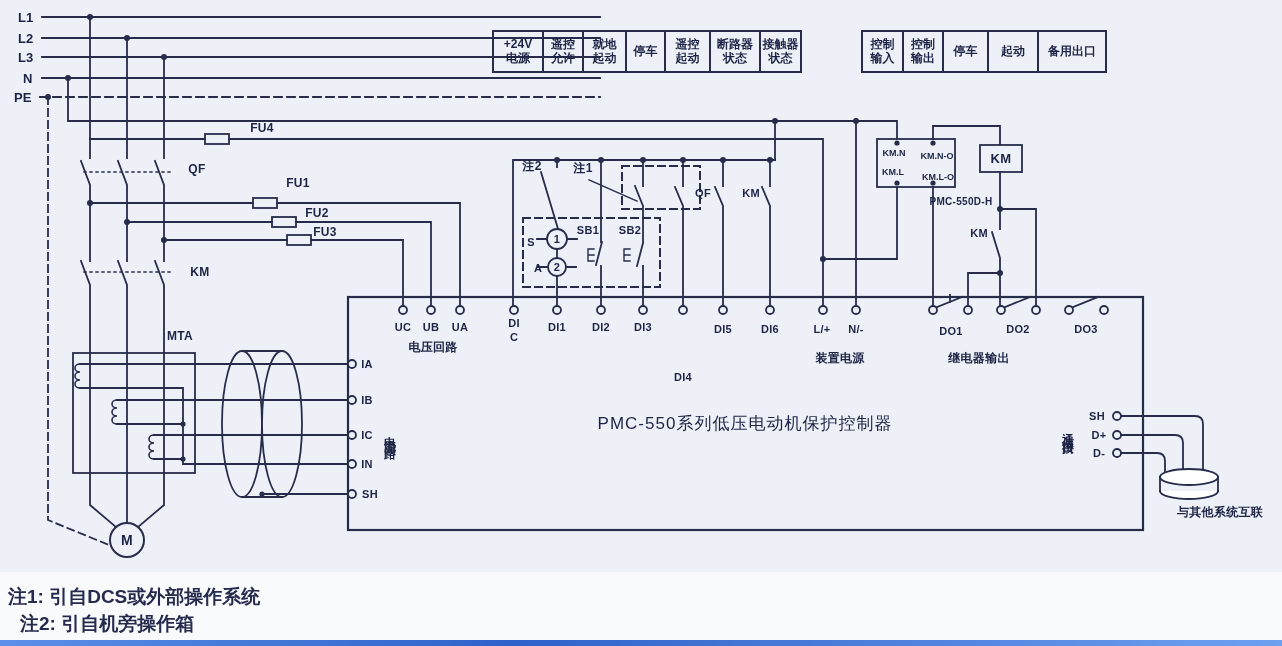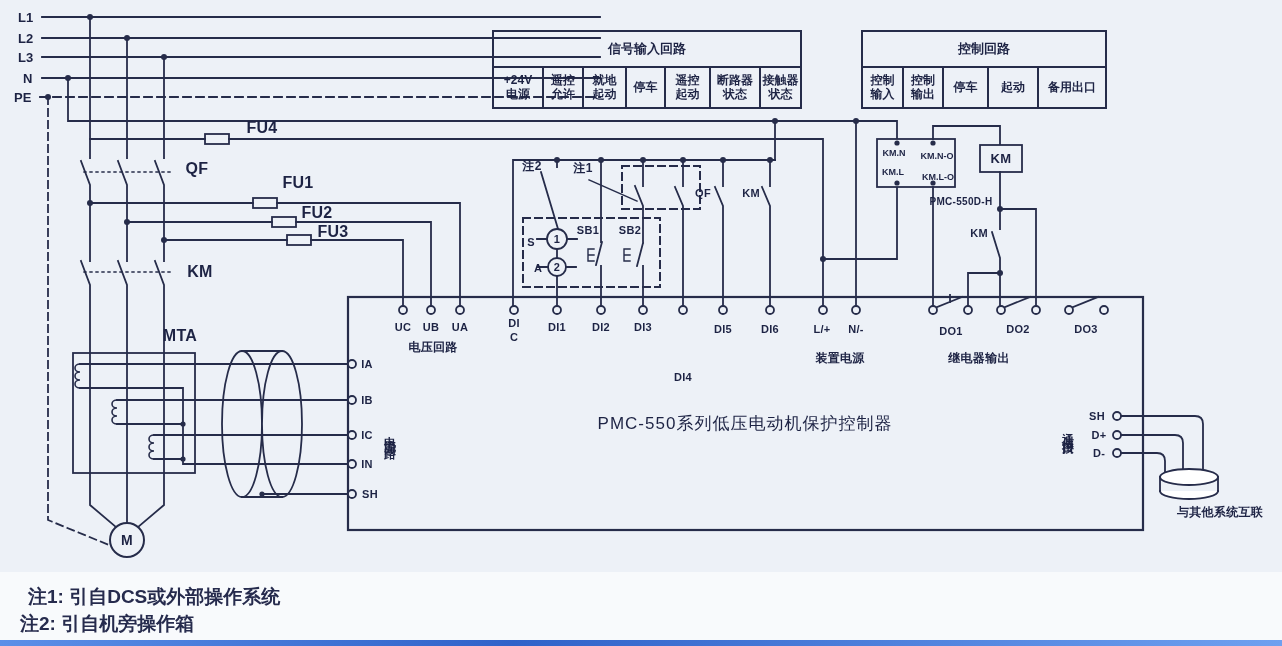--- a/index.html
+++ b/index.html
@@ -3,21 +3,21 @@
 <meta charset="utf-8">
 <style>
   html,body{margin:0;padding:0;}
   #canvas{position:relative;width:1282px;height:646px;overflow:hidden;
     background:#edf1f7;font-family:"Liberation Sans","DejaVu Sans",sans-serif;color:#1d2344;}
   #bottom-strip{position:absolute;left:0;top:572px;width:1282px;height:68px;background:#f8fafc;}
   #bottom-bar{position:absolute;left:0;top:640px;width:1282px;height:6px;
     background:linear-gradient(90deg,#5b8fe8,#2f62c9 40%,#6ea0f0);}
   svg{position:absolute;left:0;top:0;z-index:1;}
   .lb{position:absolute;z-index:2;transform:translate(-50%,-50%);white-space:nowrap;
-    font-size:16px;font-weight:700;letter-spacing:.3px;}
+    font-size:12px;font-weight:700;letter-spacing:.3px;}
   .lb-l{position:absolute;z-index:2;transform:translateY(-50%);white-space:nowrap;
     font-size:13px;font-weight:700;}
   .sm{font-size:11px;}
   .cn{font-size:12px;font-weight:700;}
   .tiny{font-size:9px;font-weight:700;letter-spacing:0;}
   .title{font-size:17px;font-weight:400;letter-spacing:1px;}
   .vert{writing-mode:vertical-lr;text-orientation:upright;letter-spacing:4px;
     transform:translate(-50%,-50%);line-height:1;}
   .circnum{font-size:11px;}
   .note{position:absolute;z-index:2;font-size:19px;font-weight:700;color:#262b4d;white-space:nowrap;}
@@ -205,21 +205,20 @@
         <circle cx="897" cy="183" r="2.6"></circle>
           <circle cx="933" cy="183" r="2.6"></circle>
         <circle cx="183" cy="424" r="2.6"></circle>
           <circle cx="183" cy="459" r="2.6"></circle>
           <circle cx="262" cy="494" r="2.6"></circle>
       </g>
     </g>
   </svg>
 
   <div class="tbl" style="left:492px;top:30px;width:306px;">
-    <div class="ttl">信号输入回路</div>
     <div class="row" style="grid-template-columns:48px 40px 43px 39px 45px 50px 41px;">
       <div class="cell">
           <span>+24V</span>
           <span>电源</span>
         </div>
       <div class="cell">
           <span>遥控</span>
           <span>允许</span>
         </div>
       <div class="cell">
@@ -239,21 +238,20 @@
           <span>状态</span>
         </div>
       <div class="cell">
           <span>接触器</span>
           <span>状态</span>
         </div>
     </div>
   </div>
 
   <div class="tbl" style="left:861px;top:30px;width:242px;">
-    <div class="ttl">控制回路</div>
     <div class="row" style="grid-template-columns:39px 40px 45px 50px 68px;">
       <div class="cell">
           <span>控制</span>
           <span>输入</span>
         </div>
       <div class="cell">
           <span>控制</span>
           <span>输出</span>
         </div>
       <div class="cell">
@@ -271,21 +269,21 @@
   <span class="lb-l" style="left:18px;top:17px;">L1</span>
   <span class="lb-l" style="left:18px;top:38px;">L2</span>
   <span class="lb-l" style="left:18px;top:57px;">L3</span>
   <span class="lb-l" style="left:23px;top:78px;">N</span>
   <span class="lb-l" style="left:14px;top:97px;">PE</span>
 
   <span class="lb" style="left:262px;top:128px;">FU4</span>
   <span class="lb" style="left:197px;top:169px;">QF</span>
   <span class="lb" style="left:298px;top:183px;">FU1</span>
   <span class="lb" style="left:317px;top:213px;">FU2</span>
-  <span class="lb" style="left:333px;top:232px;">FU3</span>
+  <span class="lb" style="left:325px;top:232px;">FU3</span>
   <span class="lb" style="left:200px;top:272px;">KM</span>
   <span class="lb" style="left:180px;top:336px;">MTA</span>
   <span class="lb" style="left:127px;top:540px;font-size:14px;">M</span>
 
   <span class="lb cn" style="left:532px;top:166px;">注2</span>
   <span class="lb cn" style="left:583px;top:168px;">注1</span>
   <span class="lb sm" style="left:588px;top:230px;">SB1</span>
   <span class="lb sm" style="left:630px;top:230px;">SB2</span>
   <span class="lb sm" style="left:531px;top:242px;">S</span>
   <span class="lb sm" style="left:538px;top:268px;">A</span>
@@ -330,18 +328,18 @@
   <span class="lb sm" style="left:367px;top:464px;">IN</span>
   <span class="lb sm" style="left:370px;top:494px;">SH</span>
   <span class="lb cn vert" style="left:390px;top:434px;">电流回路</span>
 
   <span class="lb cn vert" style="left:1068px;top:431px;">通信接口</span>
   <span class="lb sm" style="left:1097px;top:416px;">SH</span>
   <span class="lb sm" style="left:1099px;top:435px;">D+</span>
   <span class="lb sm" style="left:1099px;top:453px;">D-</span>
   <span class="lb cn" style="left:1220px;top:512px;">与其他系统互联</span>
 
-  <span class="note" style="left:28px;top:584px;">注1: 引自DCS或外部操作系统</span>
+  <span class="note" style="left:8px;top:584px;">注1: 引自DCS或外部操作系统</span>
   <span class="note" style="left:20px;top:611px;">注2: 引自机旁操作箱</span>
 
 
   <div id="bottom-bar"></div>
 </div>
 
 </body></html>

